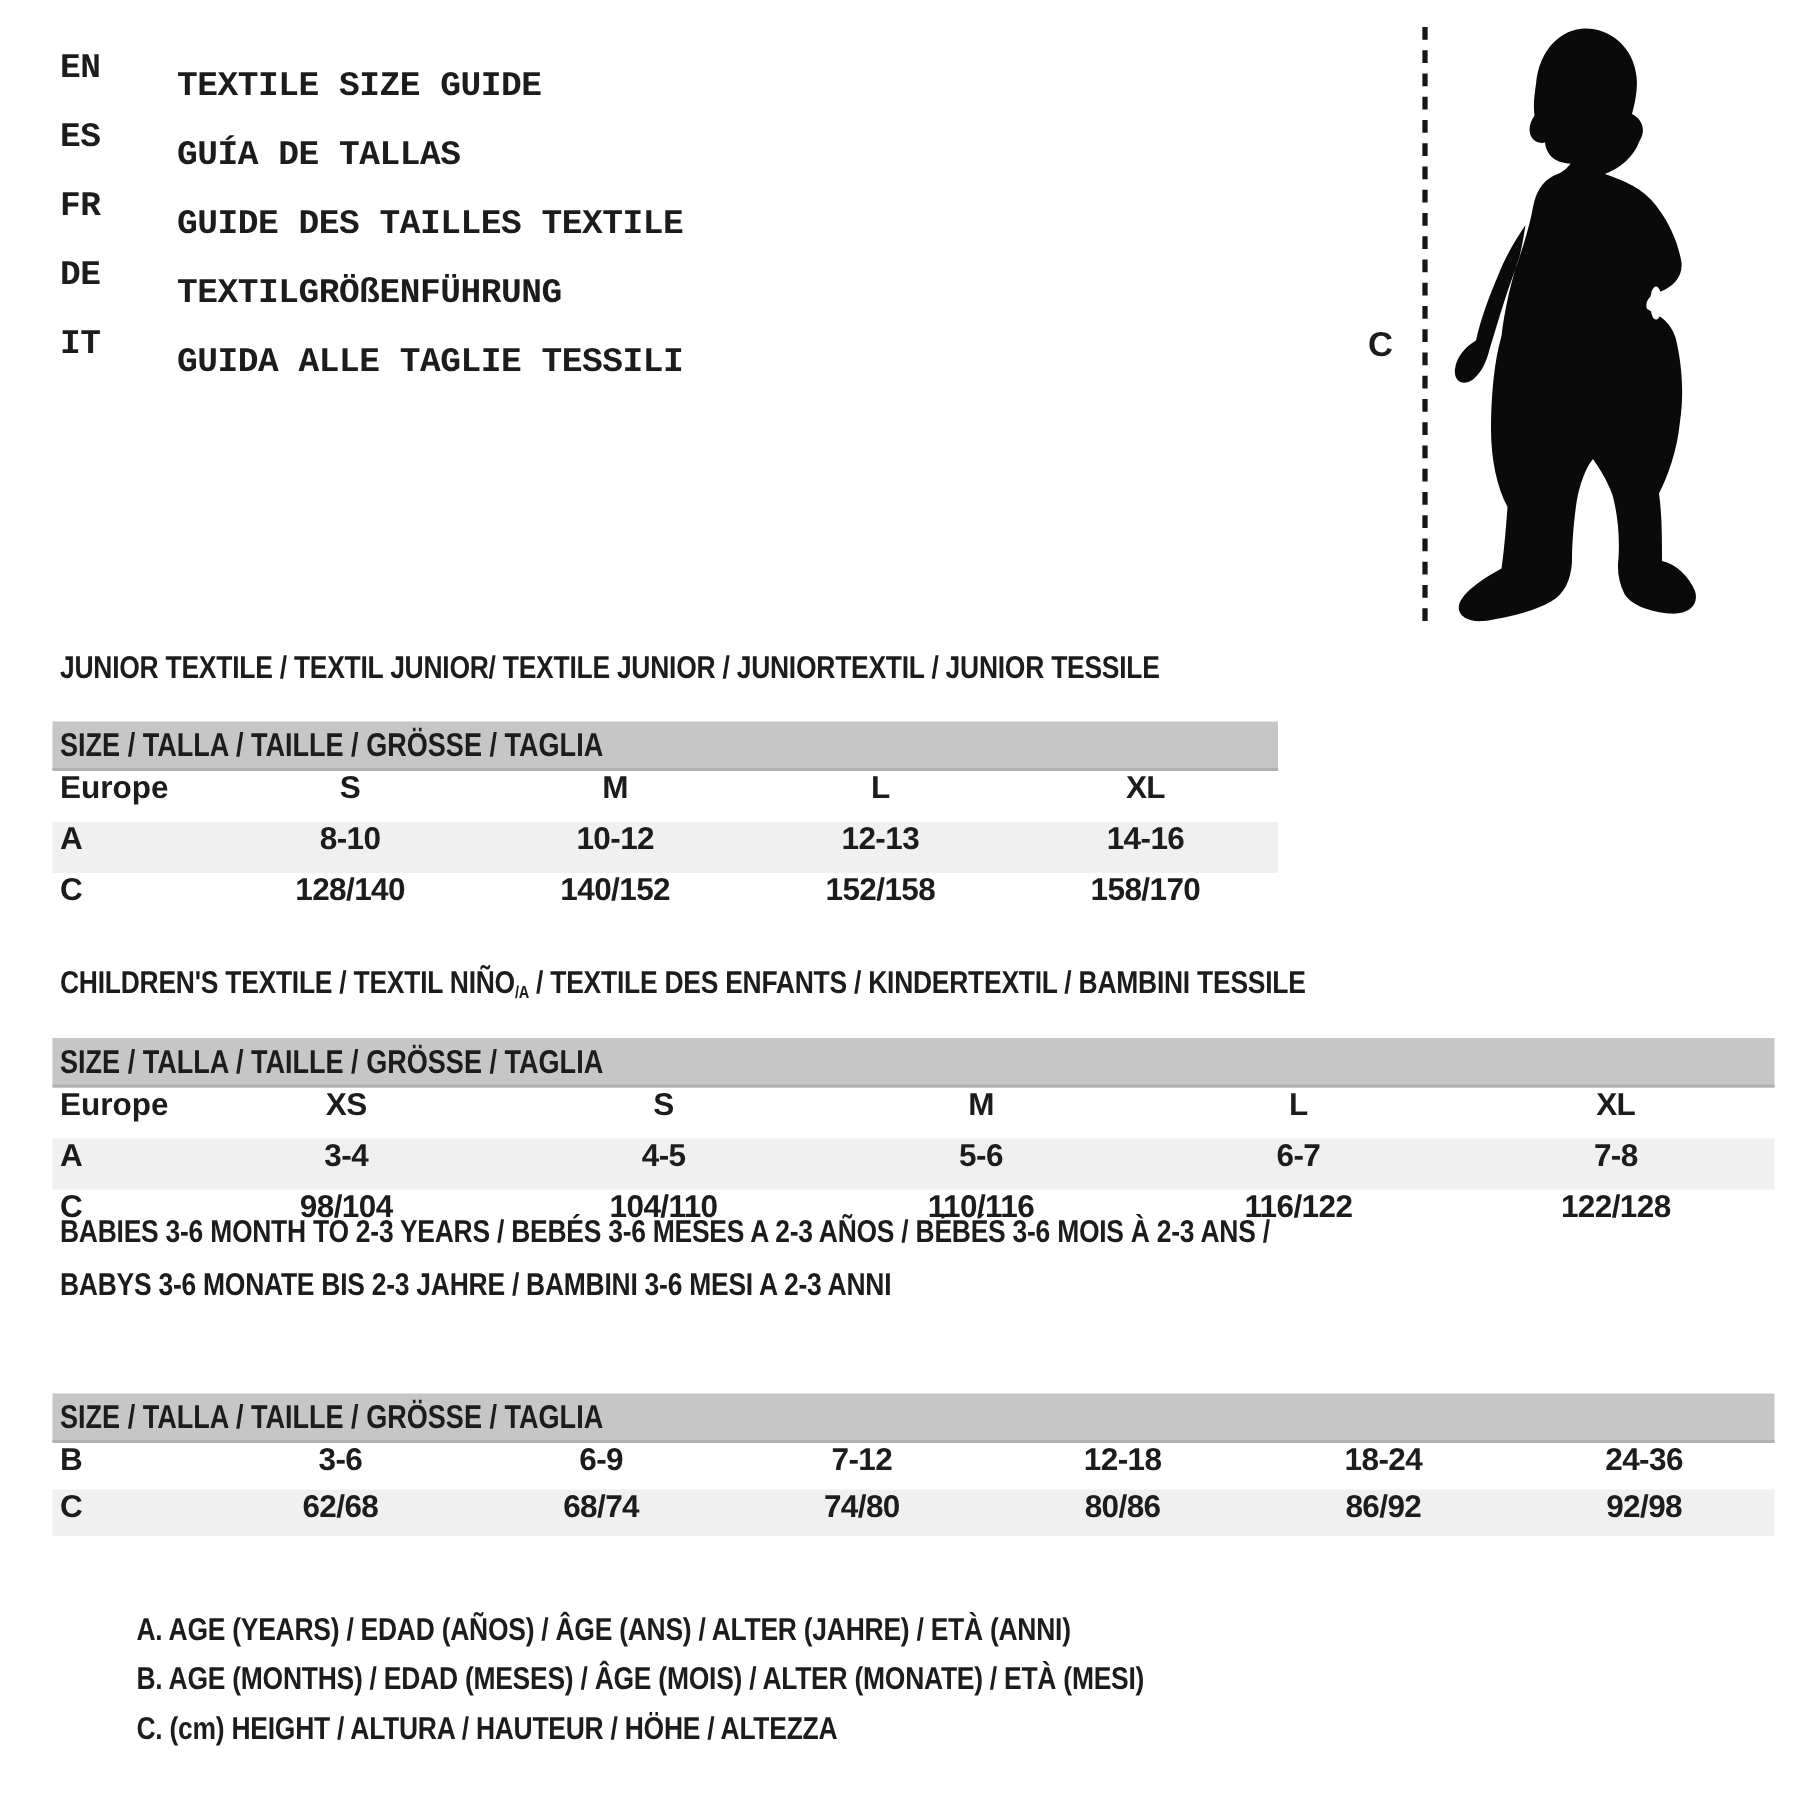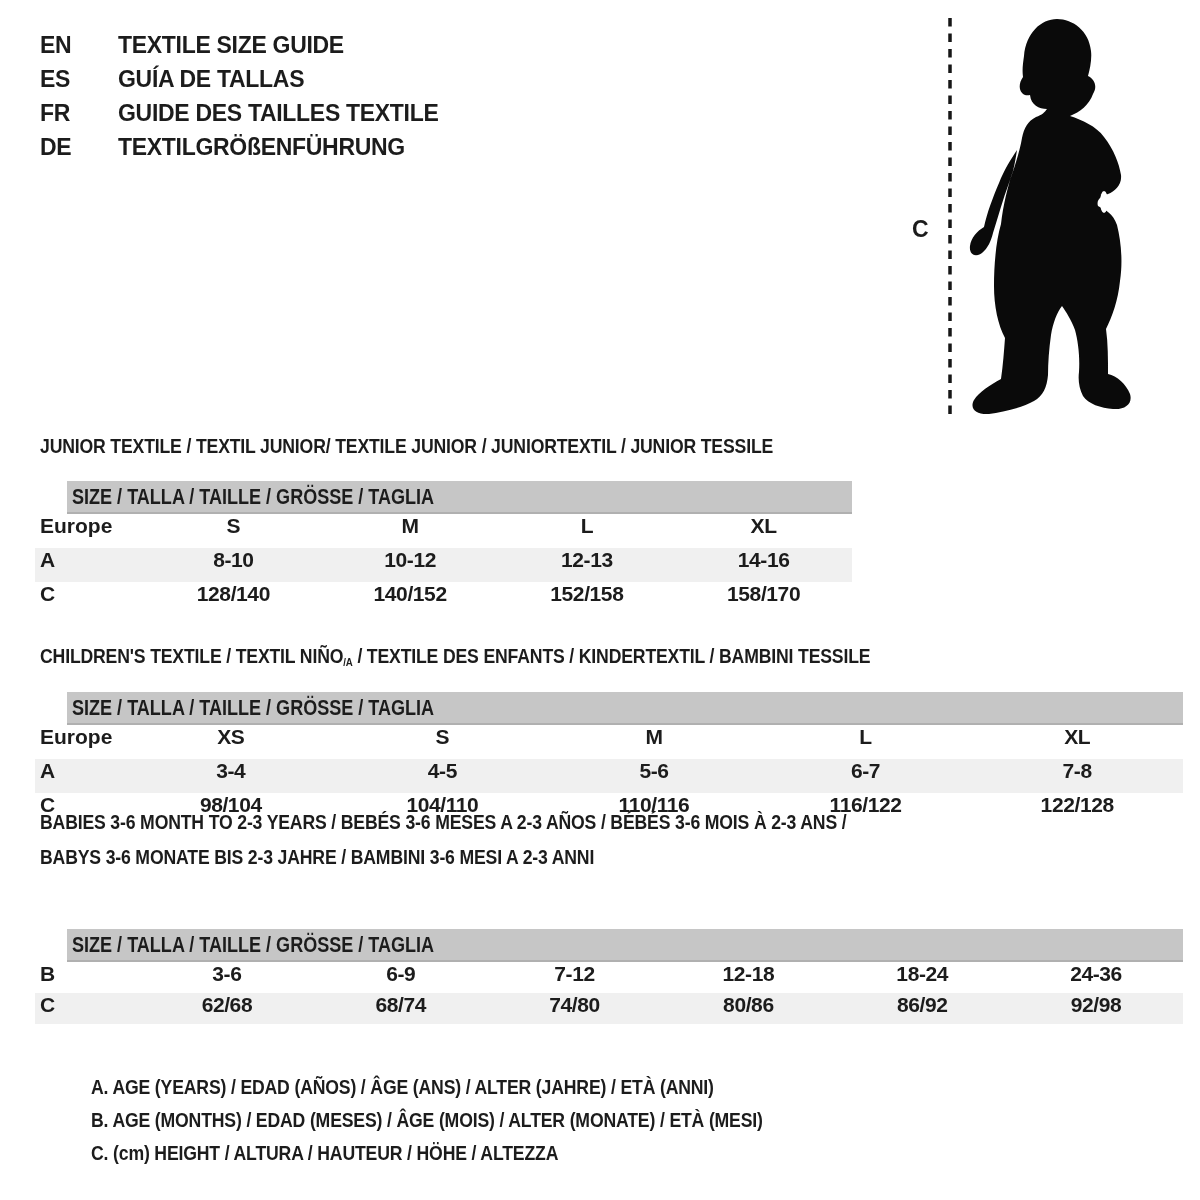--- a/index.html
+++ b/index.html
@@ -4,45 +4,45 @@
 <style>
   html,body { margin:0; padding:0; }
   body {
     width:1200px; height:1200px; background:#ffffff; position:relative;
     font-family:"Liberation Sans","DejaVu Sans",sans-serif;
     font-weight:700; color:#1c1c1c; overflow:hidden;
   }
   .abs { position:absolute; }
 
   
-  .lang { left:40px; top:28px; }
+  .lang { left:40px; top:28px;font-family:Liberation Mono, monospace; }
   .lang-row { display:flex; line-height:34px; font-size:23px; letter-spacing:-0.3px; }
   .lang-code { width:78px; }
-  .lang-title { white-space:nowrap; }
+  .lang-title { white-space:nowrap;margin-top:12px; }
 
   
   .figure-svg { left:905px; top:8px; }
   .height-label { left:912px; top:216px; font-size:23px; }
 
   
   .sec-title { font-size:21px; letter-spacing:-0.2px; white-space:nowrap;
                transform:scaleX(0.84); transform-origin:0 50%; }
   .t1-title { left:40px; top:434px; }
   .t2-title { left:40px; top:644px; }
   .t3-title { left:40px; top:804px; }
   .t3-title .line { line-height:35px; }
   .sub { font-size:0.55em; position:relative; top:0.28em; }
 
   
   .stable { position:absolute; font-size:21px; }
   #t1 { left:35px; top:481px; width:817px; }
   #t2 { left:35px; top:692px; width:1148px; }
   #t3 { left:35px; top:929px; width:1148px; }
   .size-bar { height:33px; background:#c6c6c6; border-bottom:2px solid #b0b0b0;
-              box-sizing:border-box; display:flex; align-items:center; padding-left:5px;margin-left:32px; }
+              box-sizing:border-box; display:flex; align-items:center; padding-left:5px; }
   .size-bar .bar-text { font-size:22px; white-space:nowrap;
               transform:scaleX(0.82); transform-origin:0 50%; }
   .trow { display:flex; height:34px; }
   #t3 .trow { height:31px; }
   .trow.shade { background:#f0f0f0; }
   .lbl { padding-left:5px; box-sizing:border-box; }
   #t1 .lbl { width:110px; }
   #t2 .lbl { width:90px; }
   #t3 .lbl { width:105px; }
   .val { flex:1; text-align:center; letter-spacing:-0.4px; }
@@ -64,20 +64,24 @@
     <span class="lang-code">ES</span>
     <span class="lang-title">GUÍA DE TALLAS</span>
   </div>
   <div class="lang-row">
     <span class="lang-code">FR</span>
     <span class="lang-title">GUIDE DES TAILLES TEXTILE</span>
   </div>
   <div class="lang-row">
     <span class="lang-code">DE</span>
     <span class="lang-title">TEXTILGRÖßENFÜHRUNG</span>
+  </div>
+  <div class="lang-row">
+    <span class="lang-code">IT</span>
+    <span class="lang-title">GUIDA ALLE TAGLIE TESSILI</span>
   </div>
 </div>
 
 <svg class="abs figure-svg" width="235" height="412" viewBox="0 0 235 412" xmlns="http://www.w3.org/2000/svg">
   <line x1="45" y1="10" x2="45" y2="408" stroke="#161616" stroke-width="3.5" stroke-dasharray="8.5 7"></line>
   <g transform="translate(60,5)">
     <path fill="#0a0a0a" d="M92,6
       C108,6 124,18 126,38
       C127,46 125,56 123,63
       C129,66 133,73 128,81

